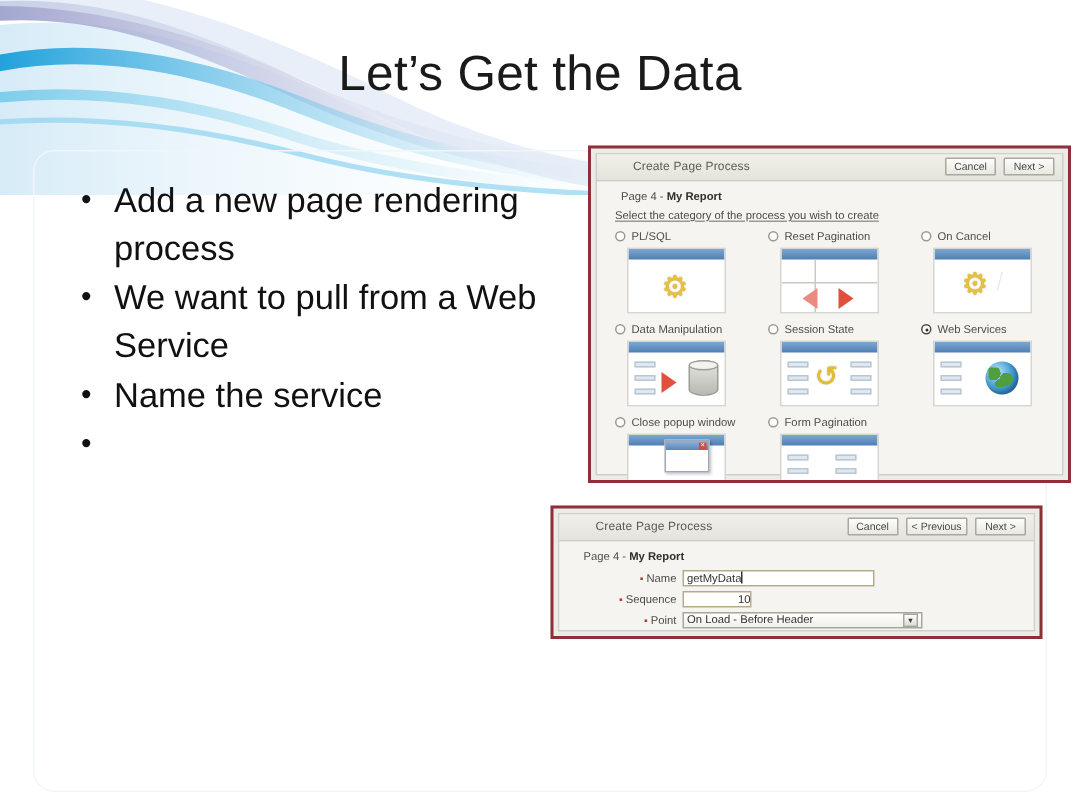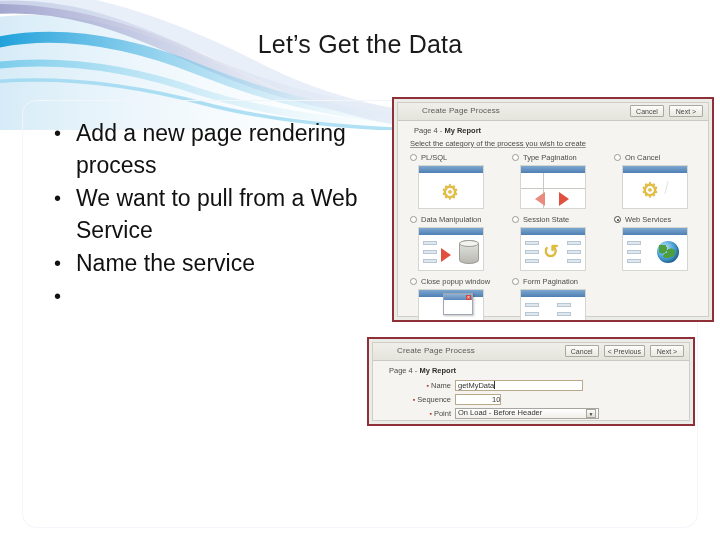--- a/index.html
+++ b/index.html
@@ -24,21 +24,21 @@
     pointer-events: none;
   }
 
   
   #title {
     position: absolute;
     left: 40px;
     top: 30px;
     width: 640px;
     text-align: center;
-    font-size: 25px;
+    font-size: 33px;
     color: #1a1a1a;
     font-weight: 400;
     letter-spacing: .2px;
     white-space: nowrap;
   }
 
   
   #content-panel {
     position: absolute;
     left: 22px;
@@ -342,21 +342,21 @@
     box-sizing: border-box;
     font-size: 7.5px;
     color: #33332f;
     line-height: 10px;
     padding: 0 2px;
     position: relative;
   }
   .f-input.name { width: 128px; }
   .f-input.seq { width: 46px; padding-left: 36px; }
   .f-select {
-    width: 144px;
+    width: 160px;
     height: 11px;
     background: linear-gradient(#ffffff, #f0efea);
     border: 1px solid #a8a79f;
     box-sizing: border-box;
     font-size: 7.5px;
     color: #33332f;
     line-height: 10px;
     padding: 0 2px;
     display: flex;
     align-items: center;
@@ -466,21 +466,21 @@
             </div>
             <div class="ill">
               <div class="hdr"></div>
               <span class="gear" style="left:22px;top:16px;">⚙</span>
             </div>
           </div>
 
           <div class="cat-cell">
             <div class="cat-head">
               <span class="radio"></span>
-              <span>Type Pagination</span>
+              <span>Reset Pagination</span>
             </div>
             <div class="ill">
               <div class="hdr"></div>
               <div class="vline"></div>
               <div class="hline"></div>
               <span class="arrow-l" style="left:14px;top:26px;"></span>
               <span class="arrow-r" style="left:38px;top:26px;"></span>
             </div>
           </div>
 

